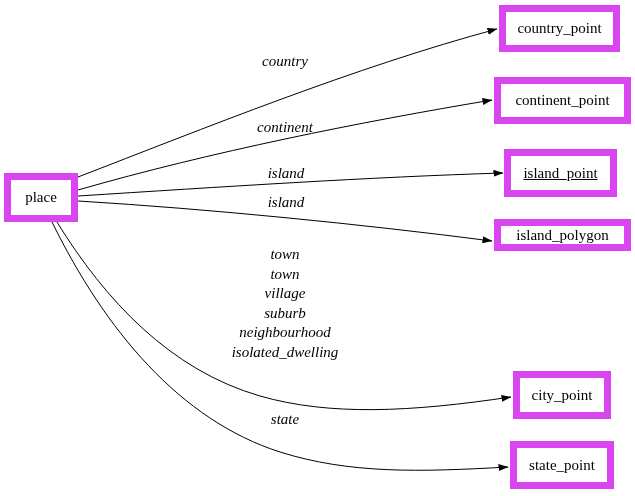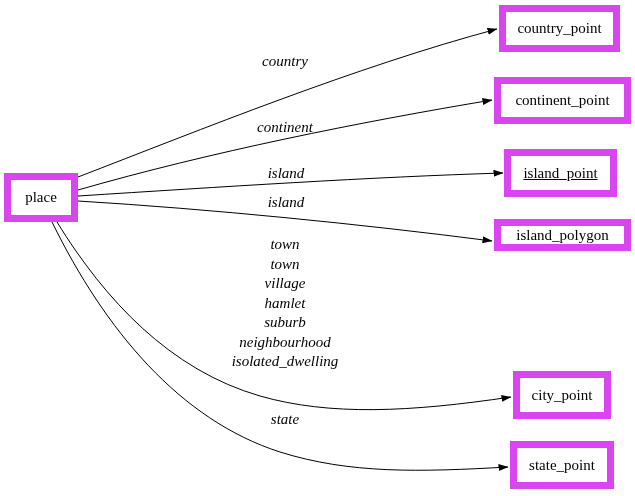--- a/index.html
+++ b/index.html
@@ -123,21 +123,20 @@
   </div>
 
   <div class="edge-label lbl-island-2">
     <span>island</span>
   </div>
 
   <div class="edge-label lbl-city">
     <span>town</span>
     <span>town</span>
     <span>village</span>
-    <span>hamlet</span>
     <span>suburb</span>
     <span>neighbourhood</span>
     <span>isolated_dwelling</span>
   </div>
 
   <div class="edge-label lbl-state">
     <span>state</span>
   </div>
 
 </div>

